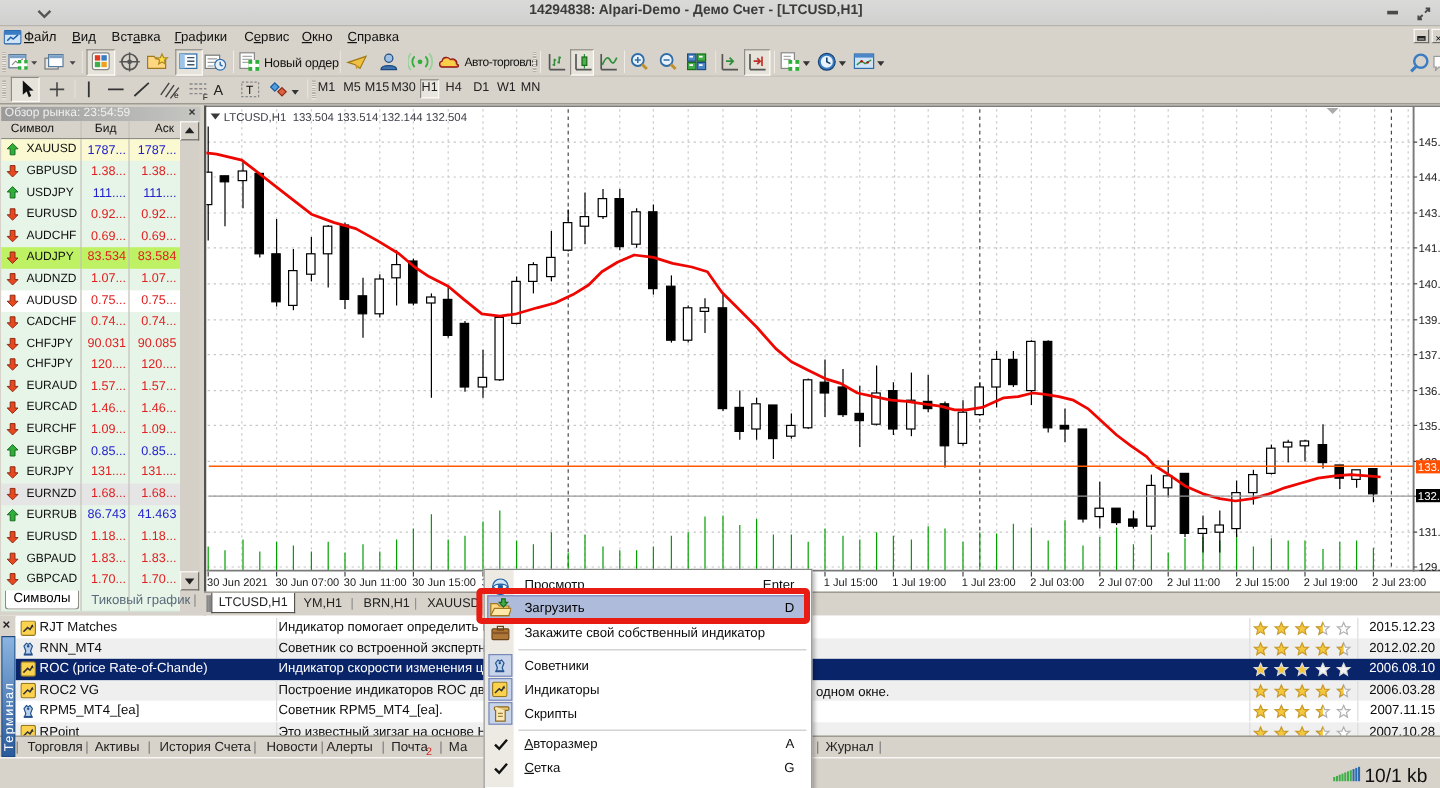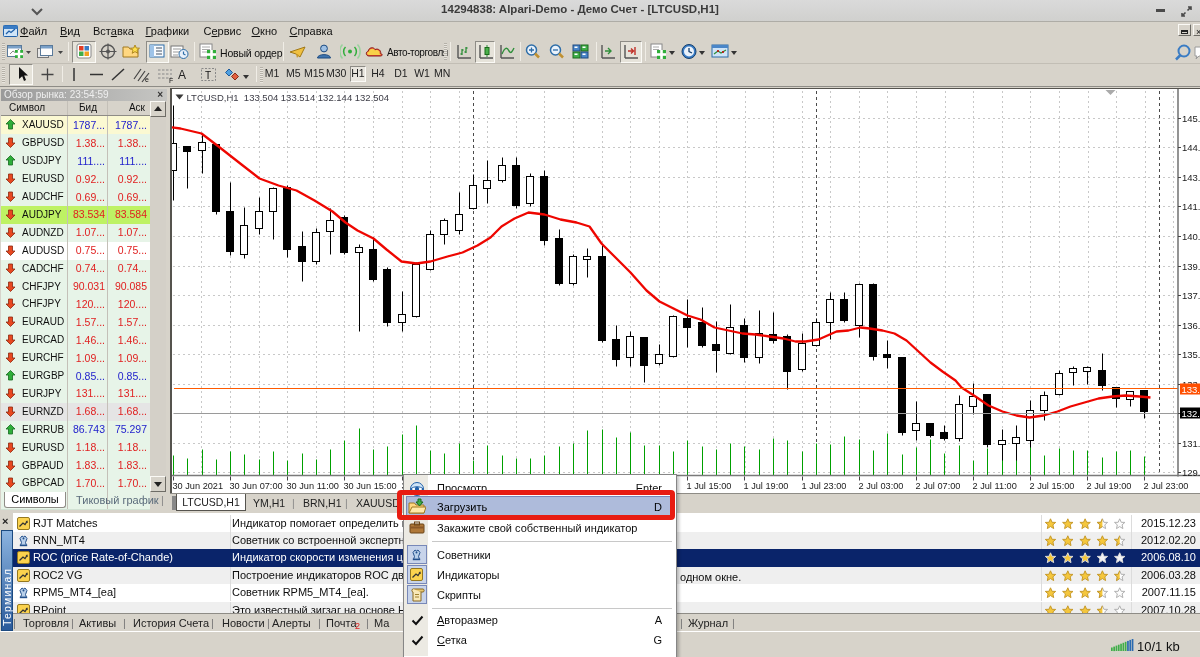--- a/index.html
+++ b/index.html
@@ -34,21 +34,21 @@
 #chtabs{left:170px;top:493px;width:1030px;height:20px;background:#d7d3ca;border-top:1px solid #8e8c86;font-size:10.5px;color:#222}
 #term{left:0;top:513px;width:1200px;height:118px;background:#fff}
 .trow{position:absolute;left:13px;width:1187px;height:17.37px;font-size:11px;color:#0d0d0d}
 .tcol1{position:absolute;left:217px;top:0;width:1px;height:100%;background:#dcdcdc}
 .tcol2{position:absolute;left:1028px;top:0;width:1px;height:100%;background:#dcdcdc}
 .tcol3{position:absolute;left:1118px;top:0;width:1px;height:100%;background:#dcdcdc}
 .tname{position:absolute;left:20px;top:2px}
 .tdesc{position:absolute;left:219px;top:2px;width:171px;overflow:hidden;white-space:nowrap}
 .tdate{position:absolute;right:4px;top:2px}
 #termtabs{left:0;top:613px;width:1200px;height:18px;background:#d7d3ca;border-top:1px solid #8e8c86;font-size:11px;color:#222}
-#statusbar{left:0;top:631px;width:1200px;height:26px;background:#d7d3ca;border-top:1px solid #fff;font-size:13px;color:#111}
+#statusbar{left:0;top:631px;width:1200px;height:26px;background:#d7d3ca;border-top:1px solid #fff;font-size:16px;color:#111}
 #ctx{left:403px;top:474px;width:274px;height:190px;background:#fff;border:1px solid #868686;box-shadow:2px 2px 3px rgba(0,0,0,0.25)}
 #ctxg{position:absolute;left:0;top:0;width:24px;height:181px;background:#eceae3}
 .ci{position:absolute;left:33px;font-size:11px;color:#0d0d0d}
 .csc{position:absolute;right:14px;font-size:11px;color:#0d0d0d}
 .csep{position:absolute;left:28px;width:240px;height:1px;background:#c8c8c8}
 #redrect{left:397px;top:490px;width:278px;height:30px;border:5px solid #e81c12;border-radius:4px;z-index:60}
 
 </style></head><body>
 <div id="page">
 <div class="abs" id="titlebar">
@@ -481,21 +481,21 @@
         <div style="position:absolute;left:0;bottom:0;width:149px;height:1px;background:#d2e2d4"></div>
       </div>
 <div class="mwrow" style="top:332.7px;background:#e7f4e8">
         <div class="mwc1"></div>
         <div class="mwc2"></div>
         <svg width="11" height="11" style="position:absolute;left:4px;top:3px" viewBox="0 0 11 11">
           <path d="M5.5 0.5 L10 5 L7.5 5 L7.5 10 L3.5 10 L3.5 5 L1 5 Z" fill="#2fae3a" stroke="#156a1e" stroke-width="0.8"></path>
         </svg>
         <span class="sym">EURRUB</span>
         <span class="bid pup">86.743</span>
-        <span class="ask pup">75.297</span>
+        <span class="ask pup">41.463</span>
         <div style="position:absolute;left:0;bottom:0;width:149px;height:1px;background:#d2e2d4"></div>
       </div>
 <div class="mwrow" style="top:350.6px;background:#e7f4e8">
         <div class="mwc1"></div>
         <div class="mwc2"></div>
         <svg width="11" height="11" style="position:absolute;left:4px;top:3px" viewBox="0 0 11 11">
           <path d="M5.5 10.5 L10 6 L7.5 6 L7.5 1 L3.5 1 L3.5 6 L1 6 Z" fill="#e84820" stroke="#8a2810" stroke-width="0.8"></path>
         </svg>
         <span class="sym">EURUSD</span>
         <span class="bid pdn">1.18...</span>

